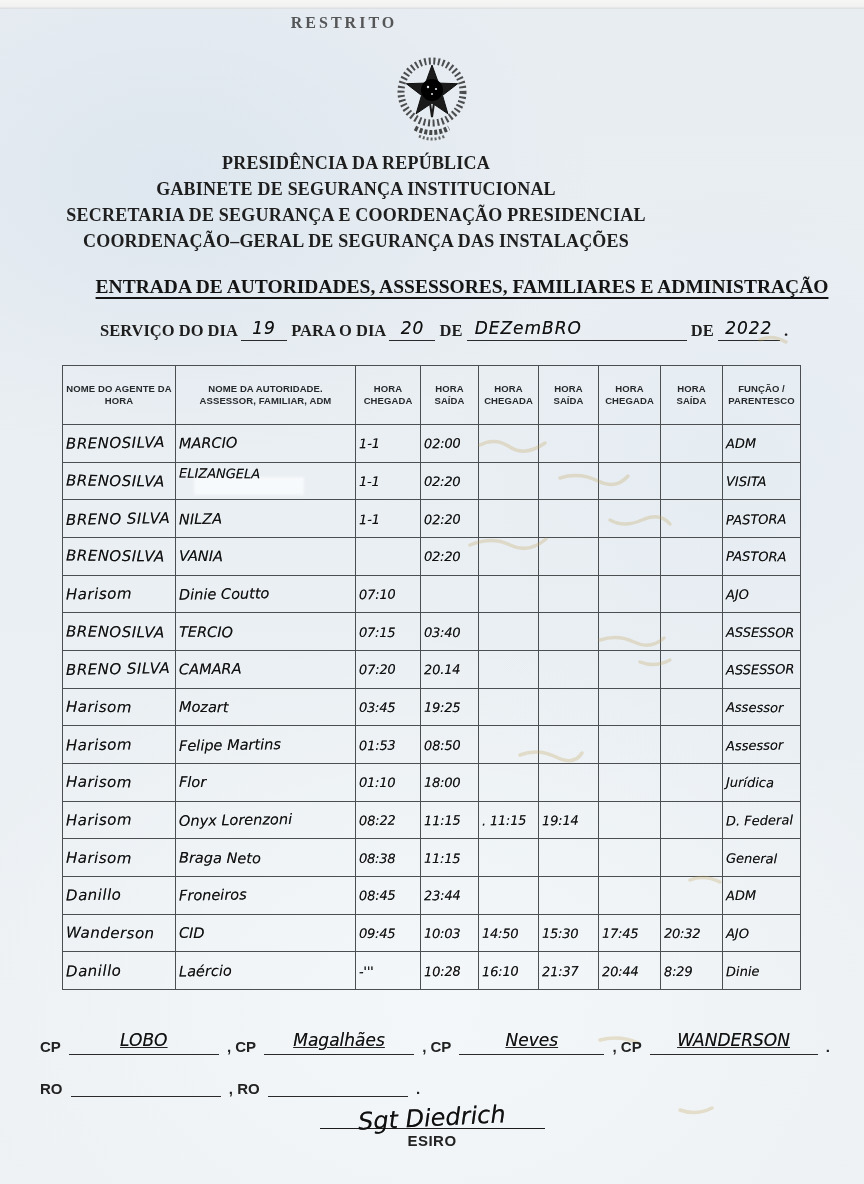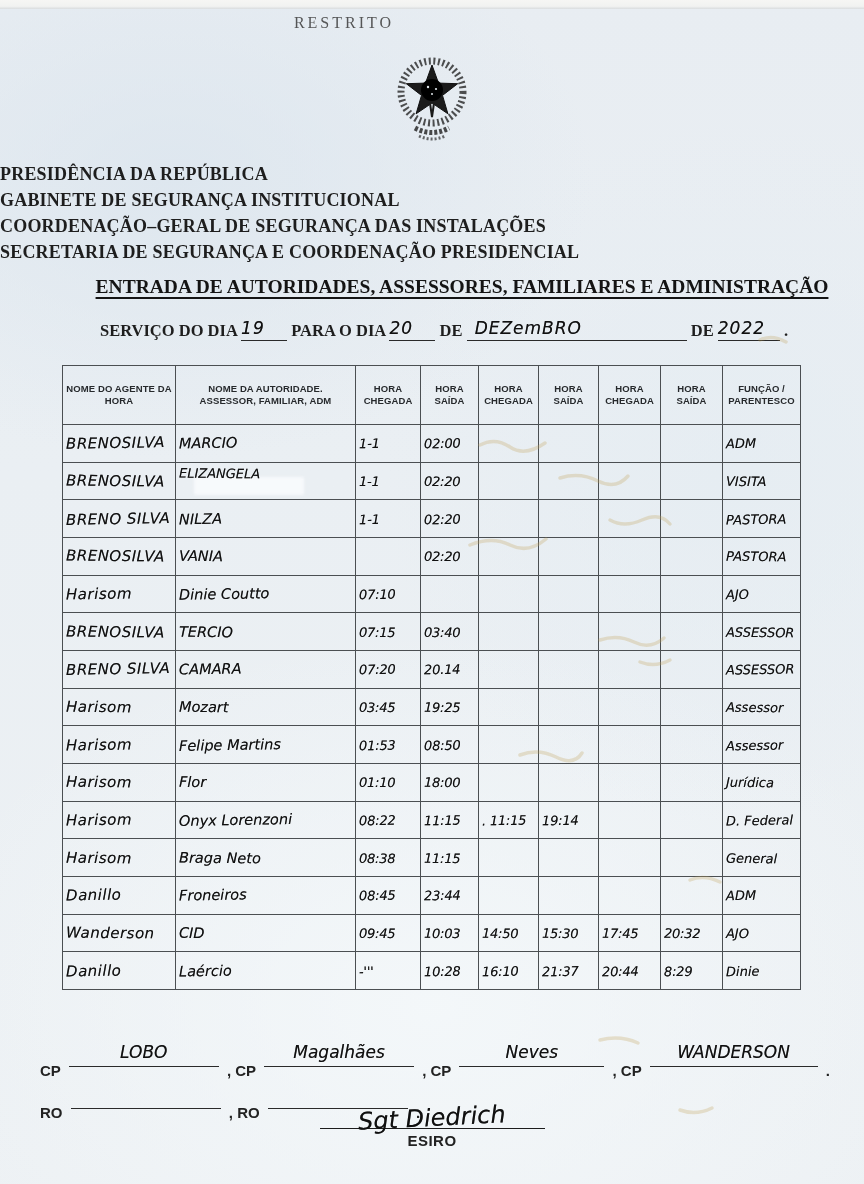--- a/index.html
+++ b/index.html
@@ -15,42 +15,42 @@
       radial-gradient(ellipse 500px 500px at 85% 40%, rgba(228,236,242,.7), rgba(228,236,242,0) 70%),
       radial-gradient(ellipse 700px 500px at 50% 85%, rgba(244,248,250,.9), rgba(244,248,250,0) 75%),
       linear-gradient(180deg,#e8edf2 0%,#eaeff3 40%,#edf1f4 100%);
   }
   .scan-edge{
     position:absolute;left:0;top:0;width:864px;height:9px;
     background:linear-gradient(180deg,#f6f6f4 0%,#f1f2f1 70%,#d9dcde 100%);
   }
   .restrito{
     position:absolute;left:0;top:14px;width:688px;text-align:center;
-    font-weight:normal;font-size:16px;letter-spacing:3px;color:#3c3c3c;
+    font-weight:bold;font-size:16px;letter-spacing:3px;color:#3c3c3c;
     opacity:.85;font-family:"Liberation Serif",serif;
   }
   .seal{position:absolute;left:389px;top:48px;}
   .org{
-    position:absolute;left:0;top:150px;width:712px;text-align:left;
+    position:absolute;left:0;top:150px;width:712px;text-align:center;
     font-weight:bold;font-size:18px;line-height:26px;color:#1e1e1e;
-    font-family:"Liberation Serif",serif;letter-spacing:.2px;margin-top:11px;
+    font-family:"Liberation Serif",serif;letter-spacing:.2px;
   }
   .doc-title{
     position:absolute;left:0;top:276px;width:864px;text-align:center;
     font-weight:bold;font-size:19.5px;color:#141414;
     font-family:"Liberation Serif",serif;
     text-decoration:underline;text-underline-offset:4px;text-decoration-thickness:2px;padding-left:30px;
   }
   .service-line{
     position:absolute;left:100px;top:318px;width:700px;
     font-size:16.5px;font-weight:bold;color:#1e1e1e;white-space:nowrap;
   }
   .service-line .blank{
     display:inline-block;border-bottom:1.6px solid #2a2a2a;
-    text-align:left;vertical-align:bottom;height:22px;
+    text-align:center;vertical-align:bottom;height:22px;
   }
   
   .hw{
     font-family:"DejaVu Sans",sans-serif;font-style:italic;
     color:#101010;text-shadow:0 0 .4px rgba(10,10,10,.55);
     font-weight:400;
   }
   .service-line .hw{font-size:17px;letter-spacing:1px;}
   table.log{
     position:absolute;left:62px;top:365px;width:738px;height:625px;
@@ -84,21 +84,21 @@
   }
   .cp-line,.ro-line{
     position:absolute;left:40px;width:790px;
     font-family:"Liberation Sans",sans-serif;font-size:15px;font-weight:600;color:#222;
     white-space:nowrap;
   }
   .cp-line{top:1030px;}
   .ro-line{top:1072px;}
   .cp-line .blank,.ro-line .blank{
     display:inline-block;border-bottom:1.7px solid #2a2a2a;height:24px;
-    text-align:center;vertical-align:bottom;margin:12px 4px;
+    text-align:center;vertical-align:bottom;margin:0 4px;text-decoration:underline;
   }
   .cp-line .hw{font-size:17px;}
   .sig-block{position:absolute;left:0;top:1098px;width:864px;text-align:center;}
   .sig-name{
     display:inline-block;font-size:24px;transform:rotate(-3deg);
     position:relative;top:6px;
   }
   .sig-line{width:225px;height:0;border-bottom:1.8px solid #1c1c1c;margin:2px auto 3px auto;}
   .sig-role{
     font-family:"Liberation Sans",sans-serif;font-size:15px;font-weight:600;color:#222;
@@ -125,22 +125,22 @@
       <circle cx="43" cy="46" r="1.0" fill="#dfe6ea"></circle>
       <path d="M41 55 l2 14 l2 -14" fill="none" stroke="#1b1b1b" stroke-width="2"></path>
       <path d="M26 80 q17 9 34 0" fill="none" stroke="#2a2a2a" stroke-width="5" stroke-dasharray="3 2" opacity="0.85"></path>
       <path d="M30 88 q13 6 26 0" fill="none" stroke="#2a2a2a" stroke-width="3" stroke-dasharray="2 2" opacity="0.7"></path>
     </svg>
   </div>
 
   <div class="org">
     <div>PRESIDÊNCIA DA REPÚBLICA</div>
     <div>GABINETE DE SEGURANÇA INSTITUCIONAL</div>
+    <div>SECRETARIA DE SEGURANÇA E COORDENAÇÃO PRESIDENCIAL</div>
     <div>COORDENAÇÃO–GERAL DE SEGURANÇA DAS INSTALAÇÕES</div>
-    <div>SECRETARIA DE SEGURANÇA E COORDENAÇÃO PRESIDENCIAL</div>
   </div>
 
   <div class="doc-title">ENTRADA DE AUTORIDADES, ASSESSORES, FAMILIARES E ADMINISTRAÇÃO</div>
 
   <div class="service-line">
     <span>SERVIÇO DO DIA</span>
     <span class="blank" style="width:46px"><span class="hw">19</span></span>
     <span>PARA O DIA</span>
     <span class="blank" style="width:46px"><span class="hw">20</span></span>
     <span>DE</span>

